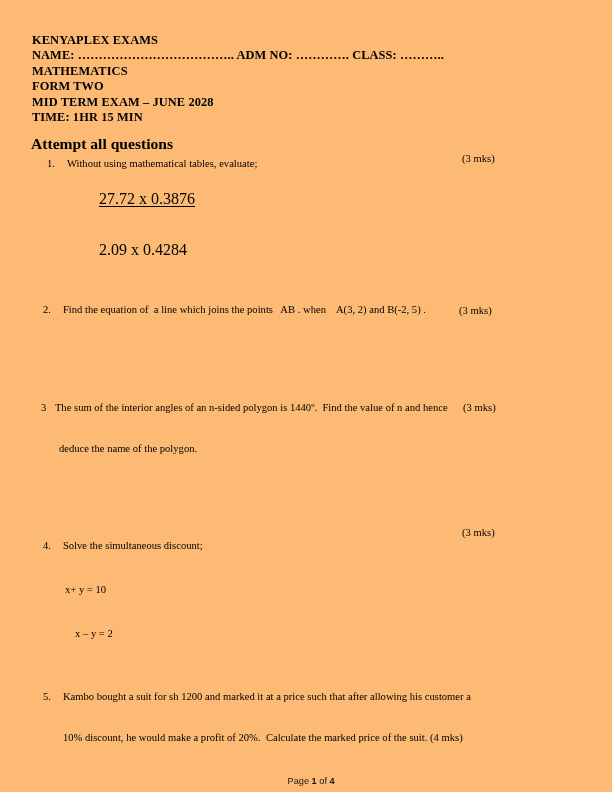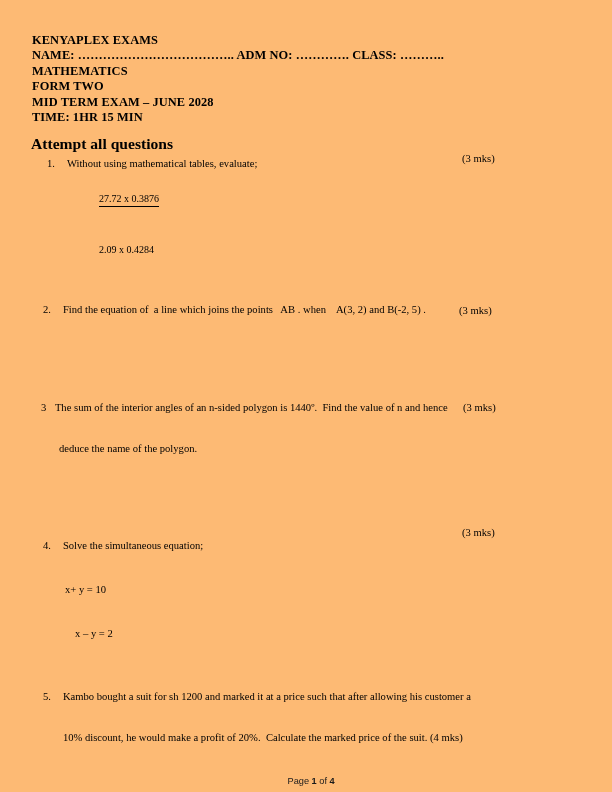--- a/index.html
+++ b/index.html
@@ -74,21 +74,21 @@
     font-size: 10.6px;
     line-height: 13.4px;
     white-space: pre;
   }
 
   
   .fraction {
     position: absolute;
     left: 99px;
     top: 166px;
-    font-size: 10px;
+    font-size: 16px;
     line-height: 13.2px;
     white-space: pre;
   }
   .fraction .numerator {
     display: block;
     border-bottom: 1px solid #000000;
     padding-bottom: 0px;
     width: -moz-fit-content;
     width: fit-content;
   }
@@ -166,21 +166,21 @@
       <span class="qnum" style="width:14px;">3</span><span class="qtext">The sum of the interior angles of an n-sided polygon is 1440º.  Find the value of n and hence</span>
     </div>
     <div class="qline qrow" style="padding-left:18px;">
       <span class="qtext">deduce the name of the polygon.</span>
     </div>
   </div>
   <div class="marks" style="left:463px; top:401px;">(3 mks)</div>
 
   <div class="question" style="left:27px; top:526px;">
     <div class="qline qrow">
-      <span class="qnum">4.</span><span class="qtext">Solve the simultaneous equation;</span>
+      <span class="qnum">4.</span><span class="qtext">Solve the simultaneous discount;</span>
     </div>
   </div>
   <div class="marks" style="left:462px; top:526px;">(3 mks)</div>
   <div class="equations">
     <span style="display:block;">x+ y = 10</span>
     <span class="eq2">x – y = 2</span>
   </div>
 
   <div class="question" style="left:27px; top:677px;">
     <div class="qline qrow">

